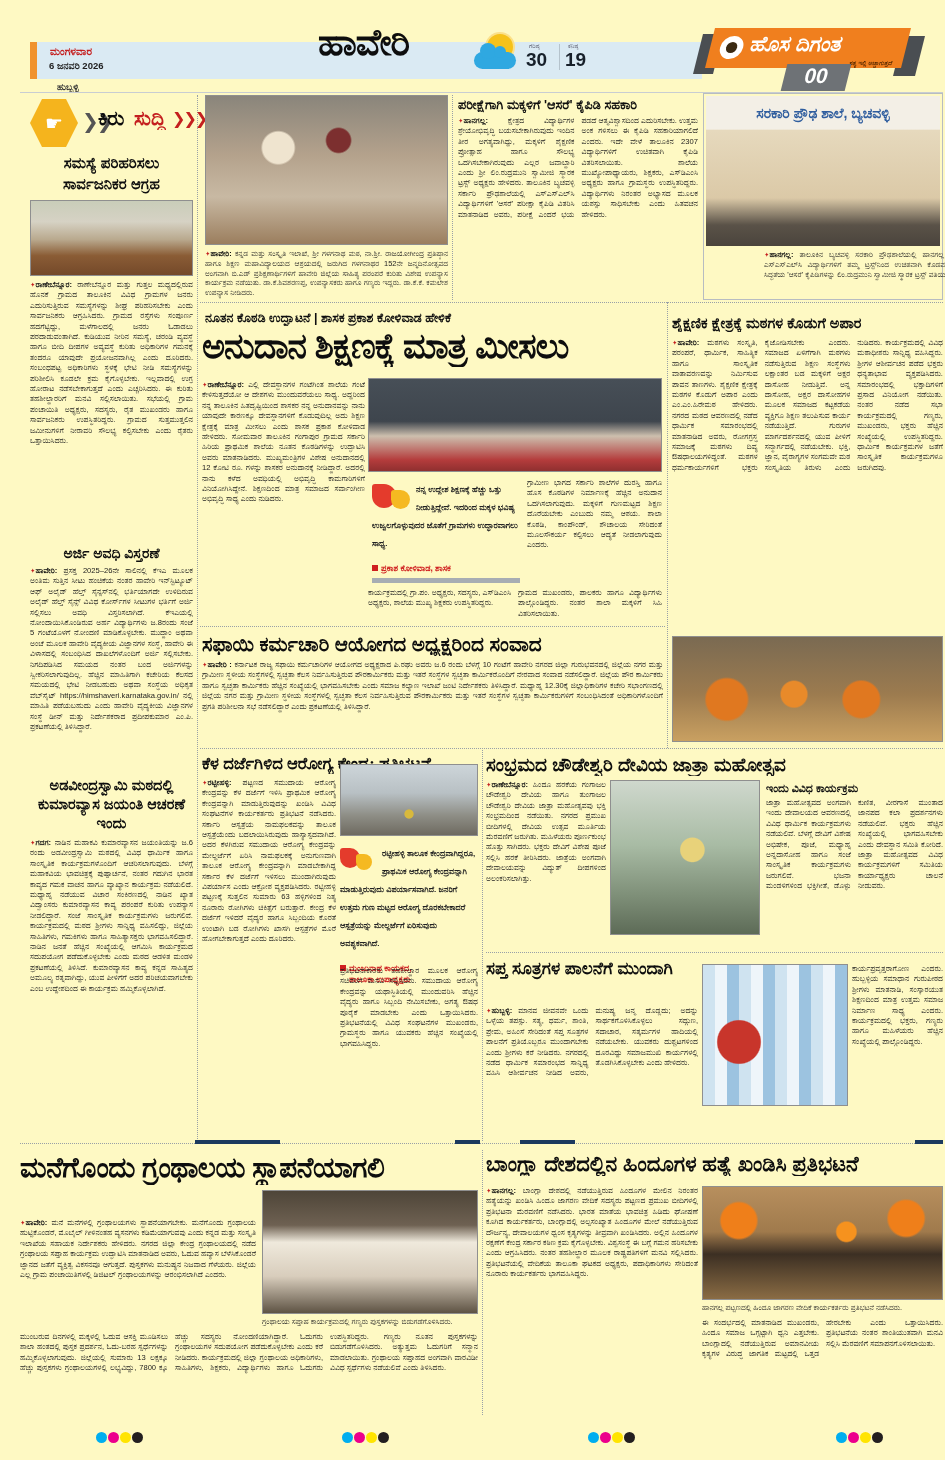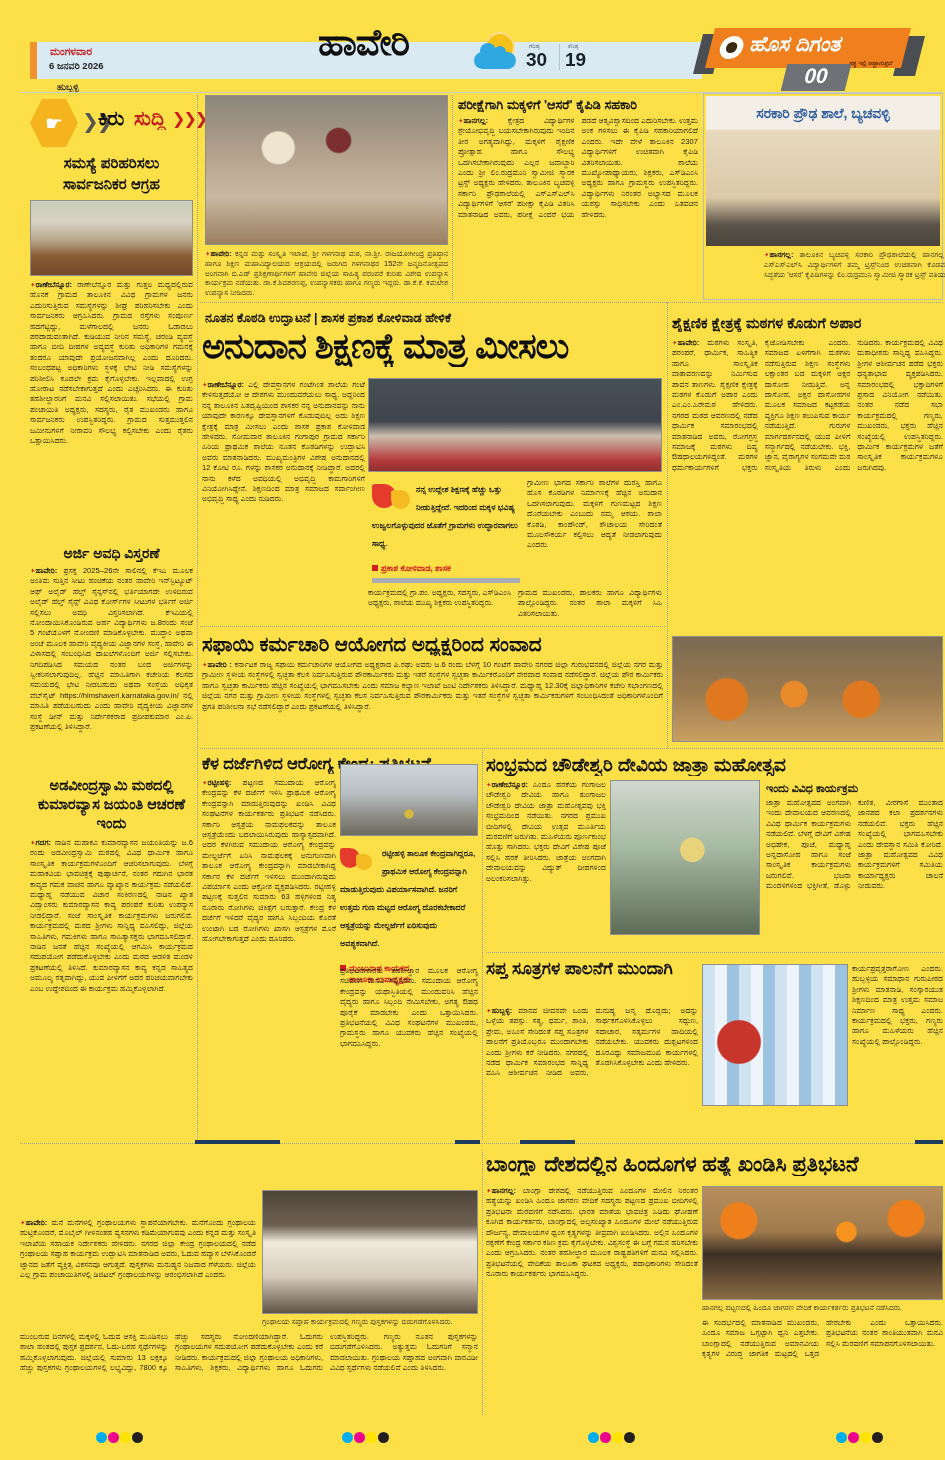--- a/index.html
+++ b/index.html
@@ -1,16 +1,16 @@
 <!DOCTYPE html>
 <html><head>
 <meta charset="utf-8">
 <style>
   html,body{margin:0;padding:0;background:#ffffff;}
-  .page{position:relative;width:945px;height:1460px;background:#fde047;overflow:hidden;
+  .page{position:relative;width:945px;height:1460px;background:#fef9c3;overflow:hidden;
         font-family:"Liberation Sans","DejaVu Sans",sans-serif;color:#1b1b1b;}
   .abs{position:absolute;}
   .body-txt{font-size:7.6px;line-height:10.4px;text-align:justify;color:#1c1c1c;overflow:hidden;}
   .cols2{column-count:2;column-gap:7px;}
   .cols3{column-count:3;column-gap:7px;}
   .dl{font-weight:bold;color:#111;}
   .dl::before{content:"\2726 ";color:#c41f1f;font-size:6.5px;}
   .hl{font-weight:bold;color:#0e0e0e;overflow:hidden;}
   .nowrap{white-space:nowrap;}
   .center{text-align:center;}
@@ -215,20 +215,21 @@
   <div class="abs body-txt cols2" style="left:766px;top:798px;width:177px;height:150px;">ಜಾತ್ರಾ ಮಹೋತ್ಸವದ ಅಂಗವಾಗಿ ಇಂದು ದೇವಾಲಯದ ಆವರಣದಲ್ಲಿ ವಿವಿಧ ಧಾರ್ಮಿಕ ಕಾರ್ಯಕ್ರಮಗಳು ನಡೆಯಲಿವೆ. ಬೆಳಗ್ಗೆ ದೇವಿಗೆ ವಿಶೇಷ ಅಭಿಷೇಕ, ಪೂಜೆ, ಮಧ್ಯಾಹ್ನ ಅನ್ನದಾಸೋಹ ಹಾಗೂ ಸಂಜೆ ಸಾಂಸ್ಕೃತಿಕ ಕಾರ್ಯಕ್ರಮಗಳು ಜರುಗಲಿವೆ. ಭಜನಾ ಮಂಡಳಿಗಳಿಂದ ಭಕ್ತಿಗೀತೆ, ಡೊಳ್ಳು ಕುಣಿತ, ವೀರಗಾಸೆ ಮುಂತಾದ ಜಾನಪದ ಕಲಾ ಪ್ರದರ್ಶನಗಳು ನಡೆಯಲಿವೆ. ಭಕ್ತರು ಹೆಚ್ಚಿನ ಸಂಖ್ಯೆಯಲ್ಲಿ ಭಾಗವಹಿಸಬೇಕು ಎಂದು ದೇವಸ್ಥಾನ ಸಮಿತಿ ಕೋರಿದೆ. ಜಾತ್ರಾ ಮಹೋತ್ಸವದ ವಿವಿಧ ಕಾರ್ಯಕ್ರಮಗಳಿಗೆ ಸಮಿತಿಯ ಕಾರ್ಯಾಧ್ಯಕ್ಷರು ಚಾಲನೆ ನೀಡುವರು.</div>
 
   <div class="abs hl" style="left:486px;top:958px;width:200px;height:44px;font-size:17px;line-height:22px;">ಸಪ್ತ ಸೂತ್ರಗಳ ಪಾಲನೆಗೆ ಮುಂದಾಗಿ</div>
   <div class="abs body-txt cols2" style="left:486px;top:1006px;width:212px;height:132px;">
     <span class="dl">ಹುಬ್ಬಳ್ಳಿ:</span>
     <span>ಮಾನವ ಜೀವನವೇ ಒಂದು ಒಳ್ಳೆಯ ತಪಸ್ಸು. ಸತ್ಯ, ಧರ್ಮ, ಶಾಂತಿ, ಪ್ರೇಮ, ಅಹಿಂಸೆ ಸೇರಿದಂತೆ ಸಪ್ತ ಸೂತ್ರಗಳ ಪಾಲನೆಗೆ ಪ್ರತಿಯೊಬ್ಬರೂ ಮುಂದಾಗಬೇಕು ಎಂದು ಶ್ರೀಗಳು ಕರೆ ನೀಡಿದರು. ನಗರದಲ್ಲಿ ನಡೆದ ಧಾರ್ಮಿಕ ಸಮಾರಂಭದ ಸಾನ್ನಿಧ್ಯ ವಹಿಸಿ ಆಶೀರ್ವಚನ ನೀಡಿದ ಅವರು, ಮನುಷ್ಯ ಜನ್ಮ ದೊಡ್ಡದು; ಅದನ್ನು ಸಾರ್ಥಕಗೊಳಿಸಿಕೊಳ್ಳಲು ಸದ್ಗುಣ, ಸದಾಚಾರ, ಸತ್ಕರ್ಮಗಳ ಹಾದಿಯಲ್ಲಿ ನಡೆಯಬೇಕು. ಯುವಕರು ದುಶ್ಚಟಗಳಿಂದ ದೂರವಿದ್ದು ಸಮಾಜಮುಖಿ ಕಾರ್ಯಗಳಲ್ಲಿ ತೊಡಗಿಸಿಕೊಳ್ಳಬೇಕು ಎಂದು ಹೇಳಿದರು.</span>
   </div>
   <div class="abs photo ph-seer" style="left:702px;top:964px;width:146px;height:142px;"></div>
   <div class="abs body-txt" style="left:852px;top:964px;width:91px;height:174px;">ಕಾರ್ಯಪ್ರವೃತ್ತರಾಗೋಣ ಎಂದರು. ಹುಬ್ಬಳ್ಳಿಯ ಸಮಾಧಾನ ಗುರುಪೀಠದ ಶ್ರೀಗಳು ಮಾತನಾಡಿ, ಸಂಸ್ಕಾರಯುತ ಶಿಕ್ಷಣದಿಂದ ಮಾತ್ರ ಉತ್ತಮ ಸಮಾಜ ನಿರ್ಮಾಣ ಸಾಧ್ಯ ಎಂದರು. ಕಾರ್ಯಕ್ರಮದಲ್ಲಿ ಭಕ್ತರು, ಗಣ್ಯರು ಹಾಗೂ ಮಹಿಳೆಯರು ಹೆಚ್ಚಿನ ಸಂಖ್ಯೆಯಲ್ಲಿ ಪಾಲ್ಗೊಂಡಿದ್ದರು.</div>
 
+  <div class="abs hl nowrap" style="left:20px;top:1152px;width:460px;font-size:28px;letter-spacing:-0.5px;">ಮನೆಗೊಂದು ಗ್ರಂಥಾಲಯ ಸ್ಥಾಪನೆಯಾಗಲಿ</div>
   <div class="abs body-txt" style="left:20px;top:1194px;width:236px;height:130px;margin-top:24px;">
     <span class="dl">ಹಾವೇರಿ:</span>
     <span>ಮನೆ ಮನೆಗಳಲ್ಲಿ ಗ್ರಂಥಾಲಯಗಳು ಸ್ಥಾಪನೆಯಾಗಬೇಕು. ಮನೆಗೊಂದು ಗ್ರಂಥಾಲಯ ಹುಟ್ಟಿಕೊಂಡರೆ, ಮೊಬೈಲ್ ಗೀಳಿನಂತಹ ವ್ಯಸನಗಳು ಕಡಿಮೆಯಾಗುವವು ಎಂದು ಕನ್ನಡ ಮತ್ತು ಸಂಸ್ಕೃತಿ ಇಲಾಖೆಯ ಸಹಾಯಕ ನಿರ್ದೇಶಕರು ಹೇಳಿದರು. ನಗರದ ಜಿಲ್ಲಾ ಕೇಂದ್ರ ಗ್ರಂಥಾಲಯದಲ್ಲಿ ನಡೆದ ಗ್ರಂಥಾಲಯ ಸಪ್ತಾಹ ಕಾರ್ಯಕ್ರಮ ಉದ್ಘಾಟಿಸಿ ಮಾತನಾಡಿದ ಅವರು, ಓದುವ ಹವ್ಯಾಸ ಬೆಳೆಸಿಕೊಂಡರೆ ಜ್ಞಾನದ ಜತೆಗೆ ವ್ಯಕ್ತಿತ್ವ ವಿಕಸನವೂ ಆಗುತ್ತದೆ. ಪುಸ್ತಕಗಳು ಮನುಷ್ಯನ ನಿಜವಾದ ಗೆಳೆಯರು. ಜಿಲ್ಲೆಯ ಎಲ್ಲ ಗ್ರಾಮ ಪಂಚಾಯಿತಿಗಳಲ್ಲಿ ಡಿಜಿಟಲ್ ಗ್ರಂಥಾಲಯಗಳನ್ನು ಆರಂಭಿಸಲಾಗಿದೆ ಎಂದರು.</span>
   </div>
   <div class="abs photo ph-library" style="left:262px;top:1190px;width:216px;height:124px;"></div>
   <div class="abs cap nowrap" style="left:262px;top:1317px;width:216px;">ಗ್ರಂಥಾಲಯ ಸಪ್ತಾಹ ಕಾರ್ಯಕ್ರಮದಲ್ಲಿ ಗಣ್ಯರು ಪುಸ್ತಕಗಳನ್ನು ಬಿಡುಗಡೆಗೊಳಿಸಿದರು.</div>
   <div class="abs body-txt cols3" style="left:20px;top:1332px;width:458px;height:82px;">ಮುಂಬರುವ ದಿನಗಳಲ್ಲಿ ಮಕ್ಕಳಲ್ಲಿ ಓದುವ ಆಸಕ್ತಿ ಮೂಡಿಸಲು ಶಾಲಾ ಹಂತದಲ್ಲಿ ಪುಸ್ತಕ ಪ್ರದರ್ಶನ, ಓದು-ಬರಹ ಸ್ಪರ್ಧೆಗಳನ್ನು ಹಮ್ಮಿಕೊಳ್ಳಲಾಗುವುದು. ಜಿಲ್ಲೆಯಲ್ಲಿ ಸುಮಾರು 13 ಲಕ್ಷಕ್ಕೂ ಹೆಚ್ಚು ಪುಸ್ತಕಗಳು ಗ್ರಂಥಾಲಯಗಳಲ್ಲಿ ಲಭ್ಯವಿದ್ದು, 7800 ಕ್ಕೂ ಹೆಚ್ಚು ಸದಸ್ಯರು ನೋಂದಣಿಯಾಗಿದ್ದಾರೆ. ಓದುಗರು ಗ್ರಂಥಾಲಯಗಳ ಸದುಪಯೋಗ ಪಡೆದುಕೊಳ್ಳಬೇಕು ಎಂದು ಕರೆ ನೀಡಿದರು. ಕಾರ್ಯಕ್ರಮದಲ್ಲಿ ಜಿಲ್ಲಾ ಗ್ರಂಥಾಲಯ ಅಧಿಕಾರಿಗಳು, ಸಾಹಿತಿಗಳು, ಶಿಕ್ಷಕರು, ವಿದ್ಯಾರ್ಥಿಗಳು ಹಾಗೂ ಓದುಗರು ಉಪಸ್ಥಿತರಿದ್ದರು. ಗಣ್ಯರು ನೂತನ ಪುಸ್ತಕಗಳನ್ನು ಬಿಡುಗಡೆಗೊಳಿಸಿದರು. ಅತ್ಯುತ್ತಮ ಓದುಗರಿಗೆ ಸನ್ಮಾನ ಮಾಡಲಾಯಿತು. ಗ್ರಂಥಾಲಯ ಸಪ್ತಾಹದ ಅಂಗವಾಗಿ ವಾರವಿಡೀ ವಿವಿಧ ಸ್ಪರ್ಧೆಗಳು ನಡೆಯಲಿವೆ ಎಂದು ತಿಳಿಸಿದರು.</div>
 
   <div class="abs hl nowrap" style="left:486px;top:1152px;width:457px;font-size:21px;">ಬಾಂಗ್ಲಾ ದೇಶದಲ್ಲಿನ ಹಿಂದೂಗಳ ಹತ್ಯೆ ಖಂಡಿಸಿ ಪ್ರತಿಭಟನೆ</div>
   <div class="abs body-txt" style="left:486px;top:1186px;width:212px;height:226px;">

